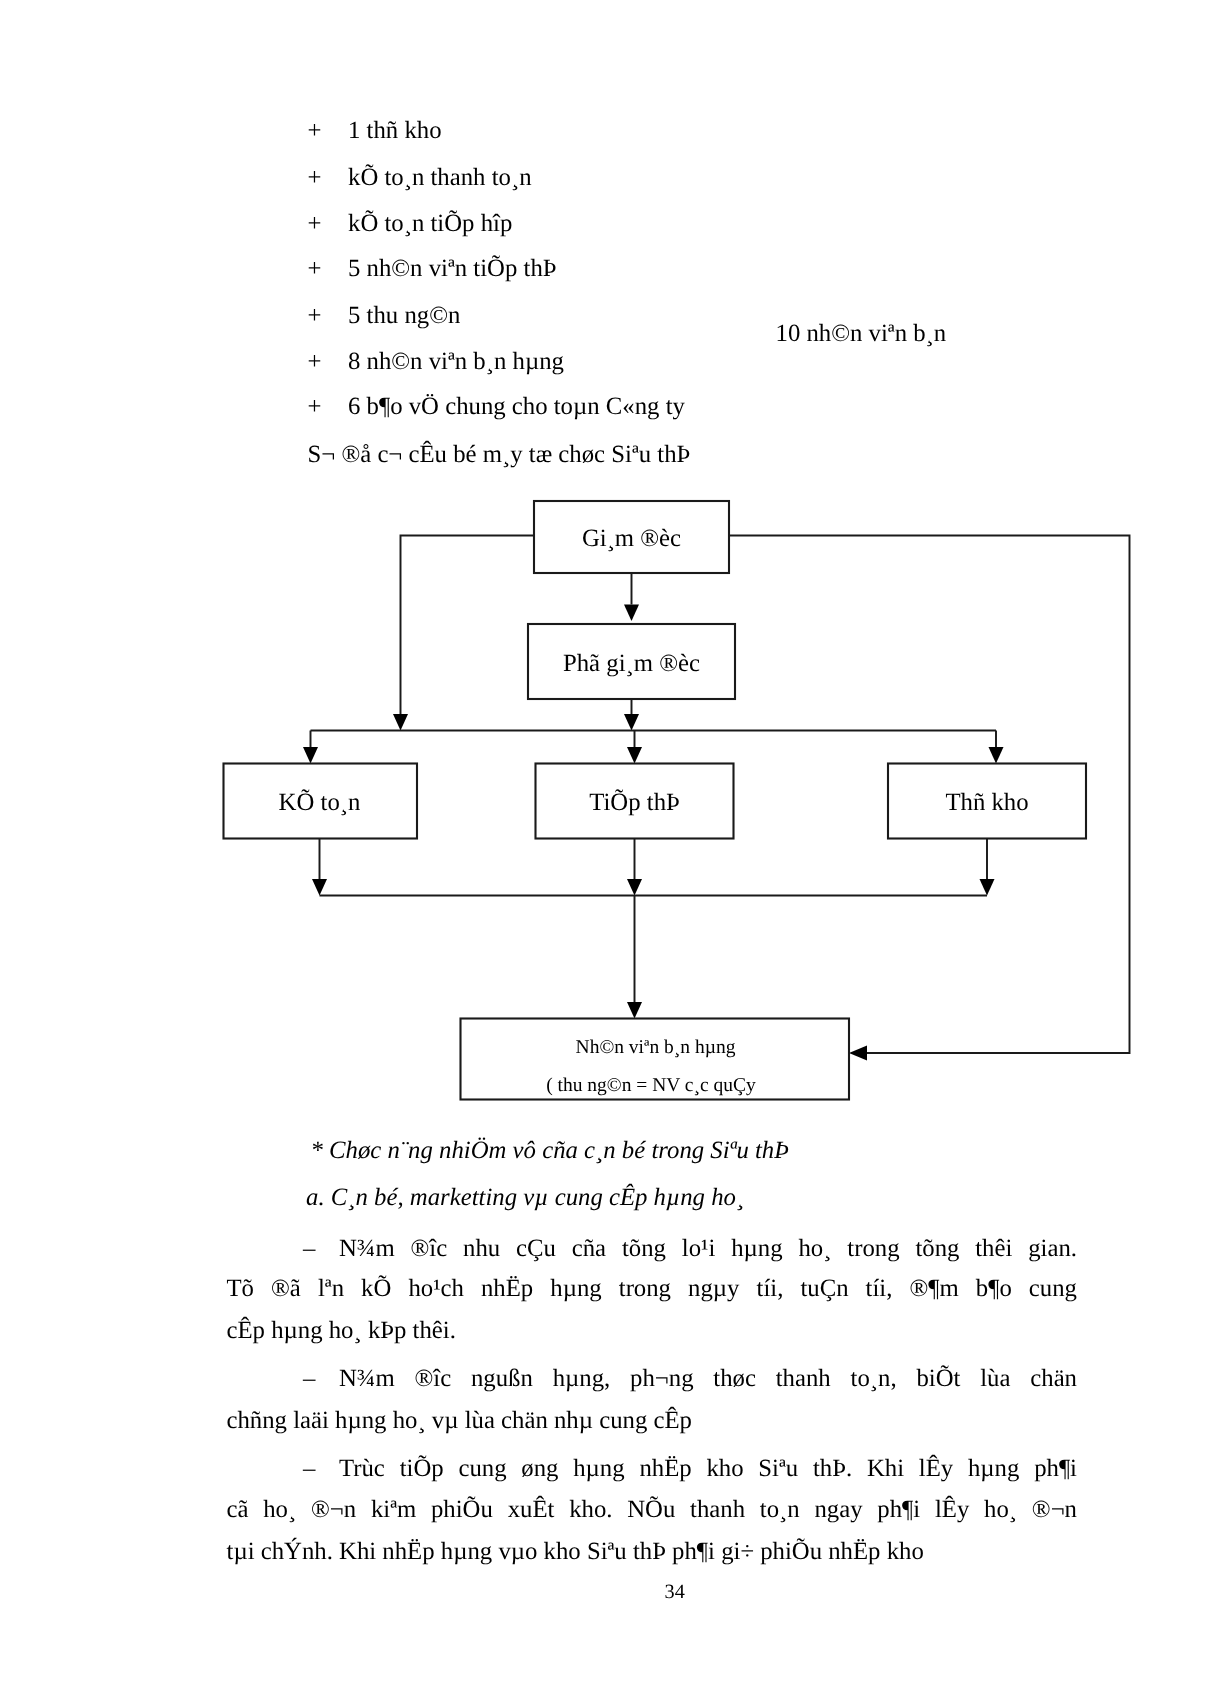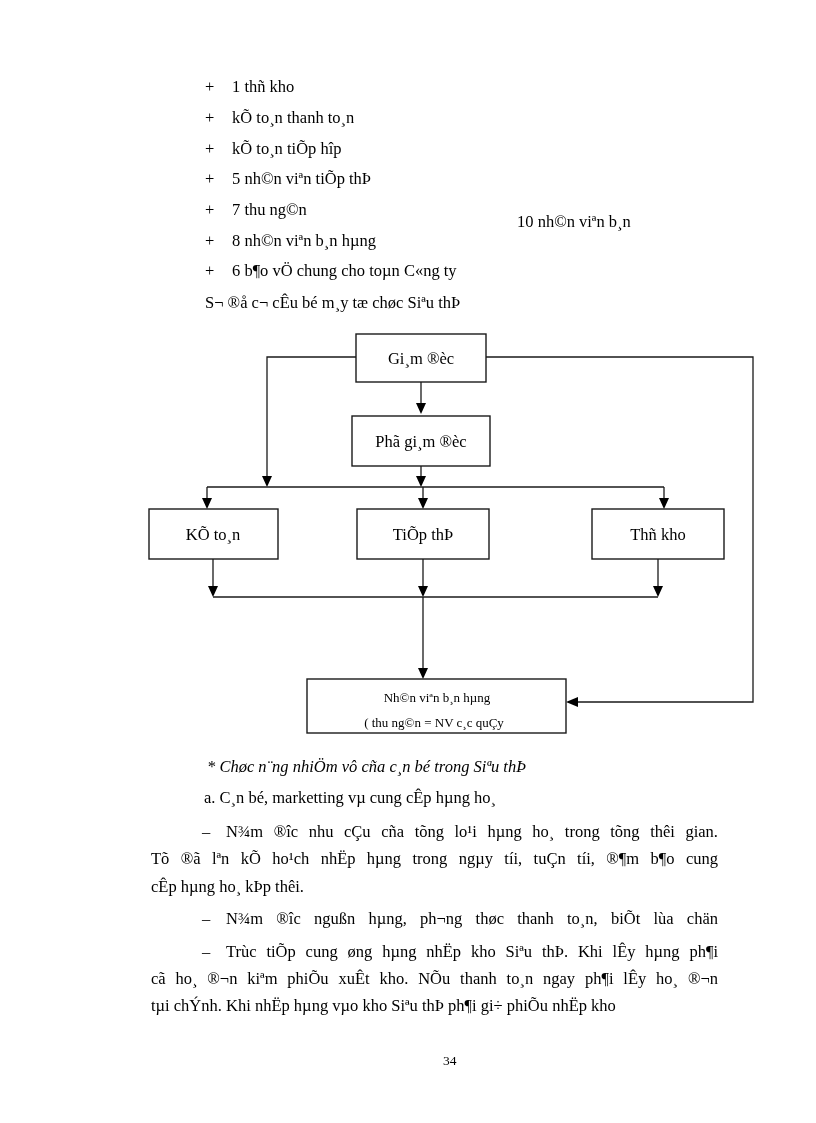--- a/index.html
+++ b/index.html
@@ -18,21 +18,21 @@
   .chart-caption{position:absolute;left:205px;top:293px;font-size:16.5px;line-height:20px;}
   
   svg.org-chart{position:absolute;left:0;top:0;pointer-events:none;}
   svg.org-chart .box{fill:#fff;stroke:#1a1a1a;stroke-width:1.4;}
   svg.org-chart .conn{fill:none;stroke:#1a1a1a;stroke-width:1.3;}
   svg.org-chart .ah{fill:#000;stroke:none;}
   svg.org-chart text{font-family:"Liberation Serif","DejaVu Serif",serif;font-size:16.5px;fill:#000;text-anchor:middle;}
   svg.org-chart text.small{font-size:13px;}
   
   .sec-heading{position:absolute;left:207px;top:756px;font-size:16.5px;font-style:italic;line-height:21px;}
-  .sec-subheading{position:absolute;left:204px;top:787px;font-size:16.5px;line-height:21px;}
+  .sec-subheading{position:absolute;left:204px;top:787px;font-size:16.5px;font-style:italic;line-height:21px;}
   
   .body-text{position:absolute;left:151px;top:818px;width:567px;font-size:16.5px;}
   .para{margin:0;}
   .para + .para{margin-top:5px;}
   .pline{line-height:27.4px;text-align:justify;text-align-last:justify;}
   .pline.first{padding-left:51px;}
   .pline.last{text-align:left;text-align-last:left;}
   .dash{display:inline-block;width:24px;}
   
   .page-number{position:absolute;left:443px;top:1053px;font-size:13.5px;line-height:16px;}
@@ -54,21 +54,21 @@
     <div class="staff-row">
       <span class="plus">+</span>
       <span>kÕ to¸n tiÕp hîp</span>
     </div>
     <div class="staff-row">
       <span class="plus">+</span>
       <span>5 nh©n viªn tiÕp thÞ</span>
     </div>
     <div class="staff-row">
       <span class="plus">+</span>
-      <span>7 thu ng©n</span>
+      <span>5 thu ng©n</span>
     </div>
     <div class="staff-row">
       <span class="plus">+</span>
       <span>8 nh©n viªn b¸n hµng</span>
     </div>
     <div class="staff-row">
       <span class="plus">+</span>
       <span>6 b¶o vÖ chung cho toµn C«ng ty</span>
     </div>
   </div>
@@ -133,20 +133,21 @@
   <div class="sec-subheading">a. C¸n bé, marketting vµ cung cÊp hµng ho¸</div>
 
   <div class="body-text">
     <div class="para">
       <div class="pline first"><span class="dash">–</span><span>N¾m ®îc nhu cÇu cña tõng lo¹i hµng ho¸ trong tõng thêi gian.</span></div>
       <div class="pline">Tõ ®ã lªn kÕ ho¹ch nhËp hµng trong ngµy tíi, tuÇn tíi, ®¶m b¶o cung</div>
       <div class="pline last">cÊp hµng ho¸ kÞp thêi.</div>
     </div>
     <div class="para">
       <div class="pline first"><span class="dash">–</span><span>N¾m ®îc ngußn hµng, ph¬ng thøc thanh to¸n, biÕt lùa chän</span></div>
+      <div class="pline last">chñng laäi hµng ho¸ vµ lùa chän nhµ cung cÊp</div>
     </div>
     <div class="para">
       <div class="pline first"><span class="dash">–</span><span>Trùc tiÕp cung øng hµng nhËp kho Siªu thÞ. Khi lÊy hµng ph¶i</span></div>
       <div class="pline">cã ho¸ ®¬n kiªm phiÕu xuÊt kho. NÕu thanh to¸n ngay ph¶i lÊy ho¸ ®¬n</div>
       <div class="pline last">tµi chÝnh. Khi nhËp hµng vµo kho Siªu thÞ ph¶i gi÷ phiÕu nhËp kho</div>
     </div>
   </div>
 
   <div class="page-number">34</div>
 

